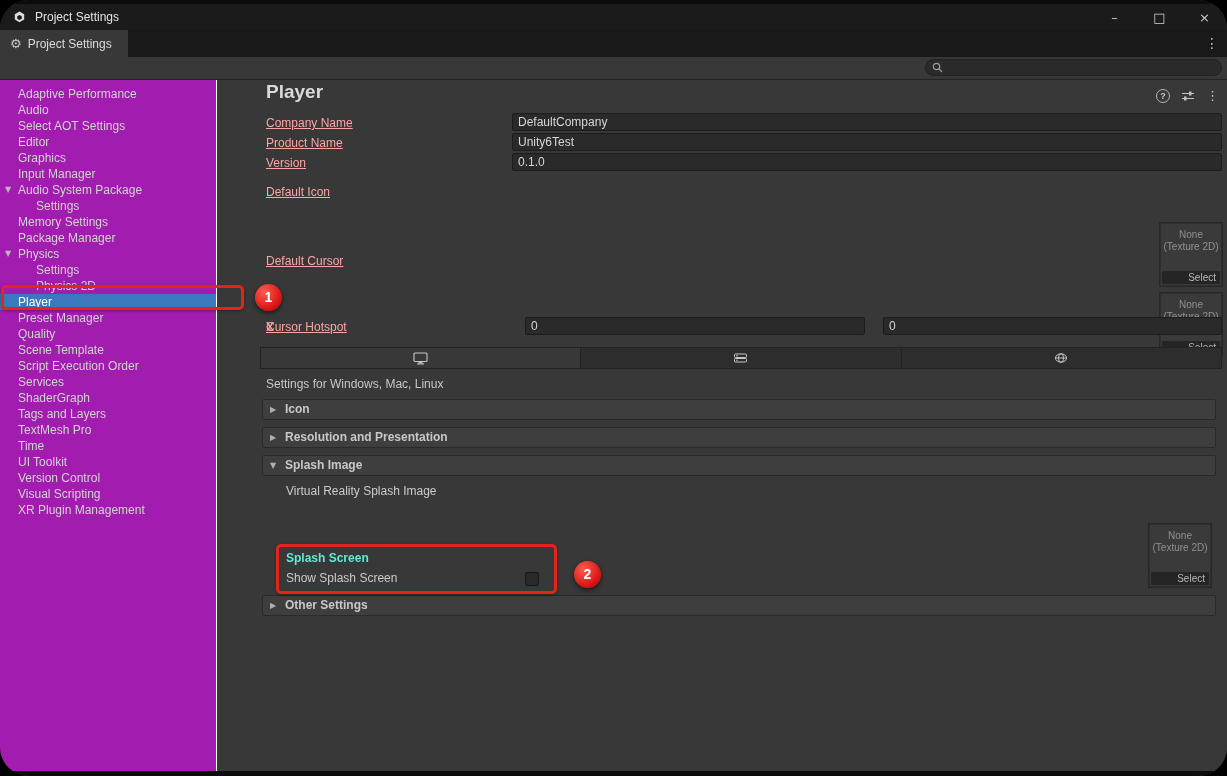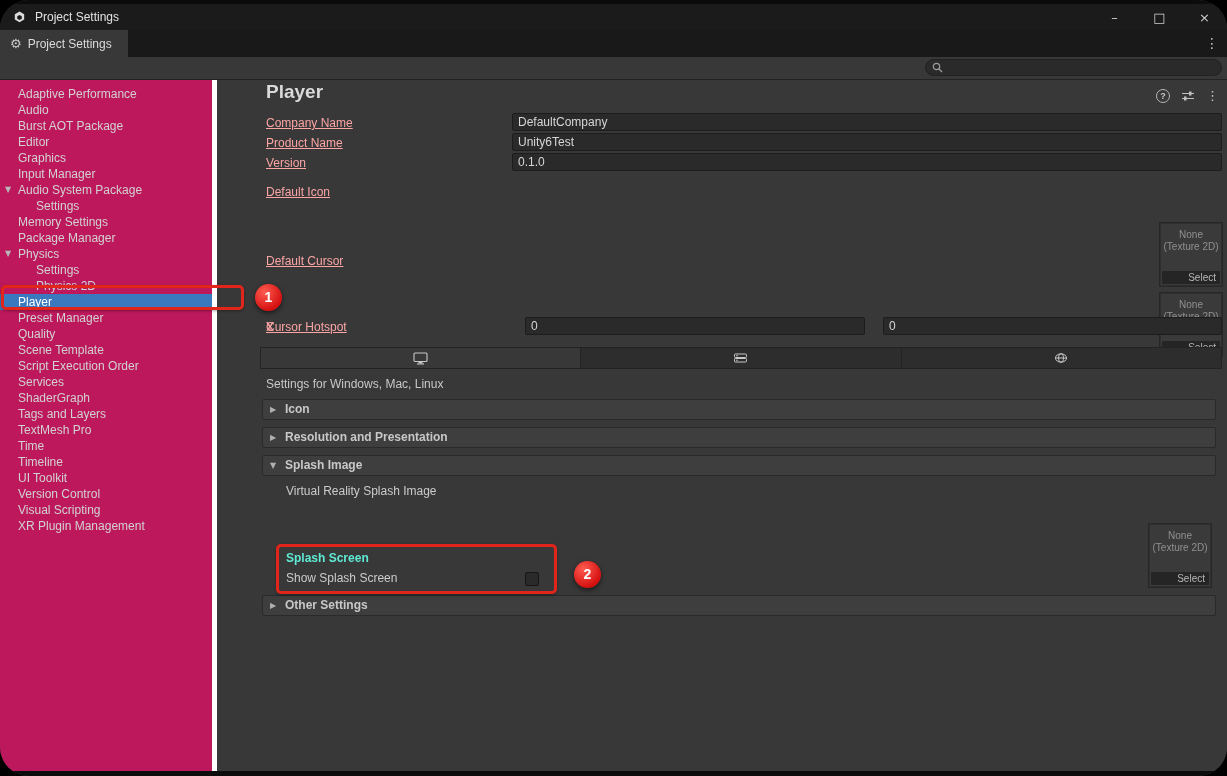--- a/index.html
+++ b/index.html
@@ -31,22 +31,22 @@
 
   
   .toolbar { position:absolute; left:0; top:57px; right:0; height:23px; background:#383838;
     border-bottom:1px solid #232323; }
   .searchbox { position:absolute; right:5px; top:2px; width:297px; height:17px; background:#2a2a2a;
     border:1px solid #212121; border-radius:9px; display:flex; align-items:center; padding:0 6px; }
   .searchbox input { flex:1; background:transparent; border:none; outline:none; color:#d2d2d2;
     font-size:11px; font-family:inherit; margin-left:4px; }
 
   
-  .sidebar { position:absolute; left:0; top:80px; width:217px; bottom:5px; background:#be185d;
-    border-right:5px solid #ffffff; padding-top:6px; overflow:hidden; }
+  .sidebar { position:absolute; left:0; top:80px; width:217px; bottom:5px; background:#a21caf;
+    border-right:1px solid #ffffff; padding-top:6px; overflow:hidden; }
   .s-item { position:relative; height:16px; line-height:16px; padding-left:18px;
     white-space:nowrap; color:#d2d2d2; }
   .s-item.child { padding-left:36px; }
   .s-item .fold { position:absolute; left:5px; top:0; font-size:8px; color:#b8b8b8;
     font-family:"DejaVu Sans",sans-serif; }
   .s-item.selected { background:#3a79bd; color:#ffffff; }
 
   
   .main { position:absolute; left:247px; top:80px; right:0; bottom:5px; background:#383838; overflow:hidden; }
   .player-title { position:absolute; left:19px; top:1px; font-size:19px; font-weight:bold; color:#dadada; }
@@ -155,42 +155,41 @@
           <line x1="7" y1="7" x2="10" y2="10" stroke="#9a9a9a" stroke-width="1.2"></line>
         </svg>
       </span>
       <input value="" style="">
     </div>
   </div>
 
   <div class="sidebar">
     <div class="s-item"><span class="lbl">Adaptive Performance</span></div>
     <div class="s-item"><span class="lbl">Audio</span></div>
-    <div class="s-item"><span class="lbl">Burst AOT Package</span></div>
+    <div class="s-item"><span class="lbl">Select AOT Settings</span></div>
     <div class="s-item"><span class="lbl">Editor</span></div>
     <div class="s-item"><span class="lbl">Graphics</span></div>
     <div class="s-item"><span class="lbl">Input Manager</span></div>
     <div class="s-item"><span class="fold">▼</span><span class="lbl">Audio System Package</span></div>
     <div class="s-item child"><span class="lbl">Settings</span></div>
     <div class="s-item"><span class="lbl">Memory Settings</span></div>
     <div class="s-item"><span class="lbl">Package Manager</span></div>
     <div class="s-item"><span class="fold">▼</span><span class="lbl">Physics</span></div>
     <div class="s-item child"><span class="lbl">Settings</span></div>
     <div class="s-item child"><span class="lbl">Physics 2D</span></div>
     <div class="s-item selected"><span class="lbl">Player</span></div>
     <div class="s-item"><span class="lbl">Preset Manager</span></div>
     <div class="s-item"><span class="lbl">Quality</span></div>
     <div class="s-item"><span class="lbl">Scene Template</span></div>
     <div class="s-item"><span class="lbl">Script Execution Order</span></div>
     <div class="s-item"><span class="lbl">Services</span></div>
     <div class="s-item"><span class="lbl">ShaderGraph</span></div>
     <div class="s-item"><span class="lbl">Tags and Layers</span></div>
     <div class="s-item"><span class="lbl">TextMesh Pro</span></div>
     <div class="s-item"><span class="lbl">Time</span></div>
-    <div class="s-item"><span class="lbl">Timeline</span></div>
     <div class="s-item"><span class="lbl">UI Toolkit</span></div>
     <div class="s-item"><span class="lbl">Version Control</span></div>
     <div class="s-item"><span class="lbl">Visual Scripting</span></div>
     <div class="s-item"><span class="lbl">XR Plugin Management</span></div>
   </div>
 
   <div class="main">
     <div class="player-title">Player</div>
     <div class="hdr-icons">
       <span class="help-badge">?</span>

